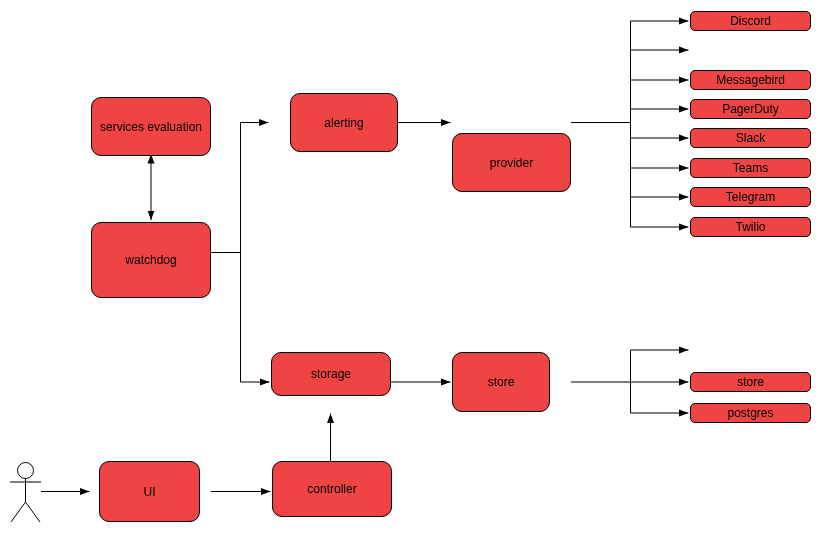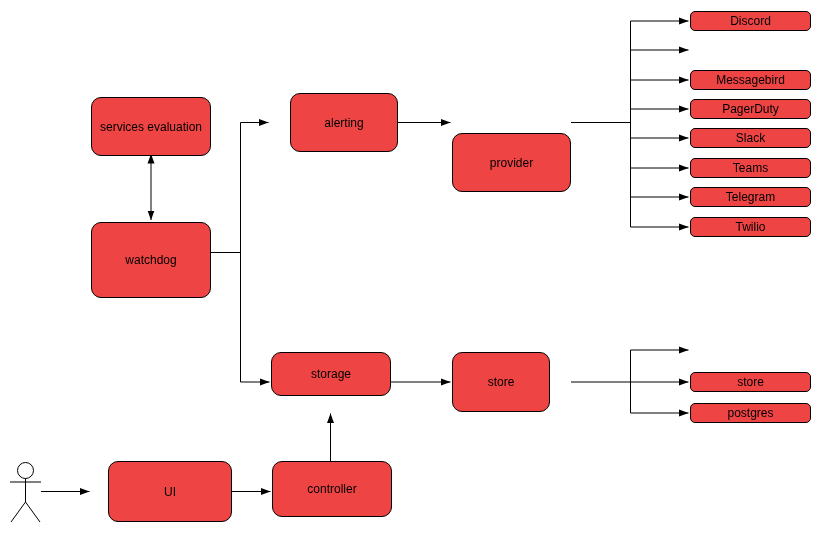--- a/index.html
+++ b/index.html
@@ -38,21 +38,21 @@
   }
   .big  { border-radius: 10px; }
   .leaf { border-radius: 5px; left: 690px; width: 121px; height: 20px; }
 
   #n-services   { left: 91px;  top: 97px;  width: 120px; height: 59px; }
   #n-watchdog   { left: 91px;  top: 222px; width: 120px; height: 76px; }
   #n-alerting   { left: 270px; top: 93px;  width: 108px; height: 59px; margin-left: 20px; }
   #n-provider   { left: 452px; top: 93px;  width: 119px; height: 59px; margin-top: 40px; }
   #n-storage    { left: 271px; top: 352px; width: 120px; height: 44px; }
   #n-store      { left: 452px; top: 352px; width: 98px; height: 60px; }
-  #n-ui         { left: 108px;  top: 461px; width: 124px; height: 61px; }
+  #n-ui         { left: 99px;  top: 461px; width: 101px; height: 61px; }
   #n-controller { left: 272px; top: 461px; width: 120px; height: 56px; }
 
   #p-0 { top: 11px; }
   #p-1 { top: 40px; }
   #p-2 { top: 70px; }
   #p-3 { top: 99px; }
   #p-4 { top: 128px; }
   #p-5 { top: 158px; }
   #p-6 { top: 187px; }
   #p-7 { top: 217px; }

